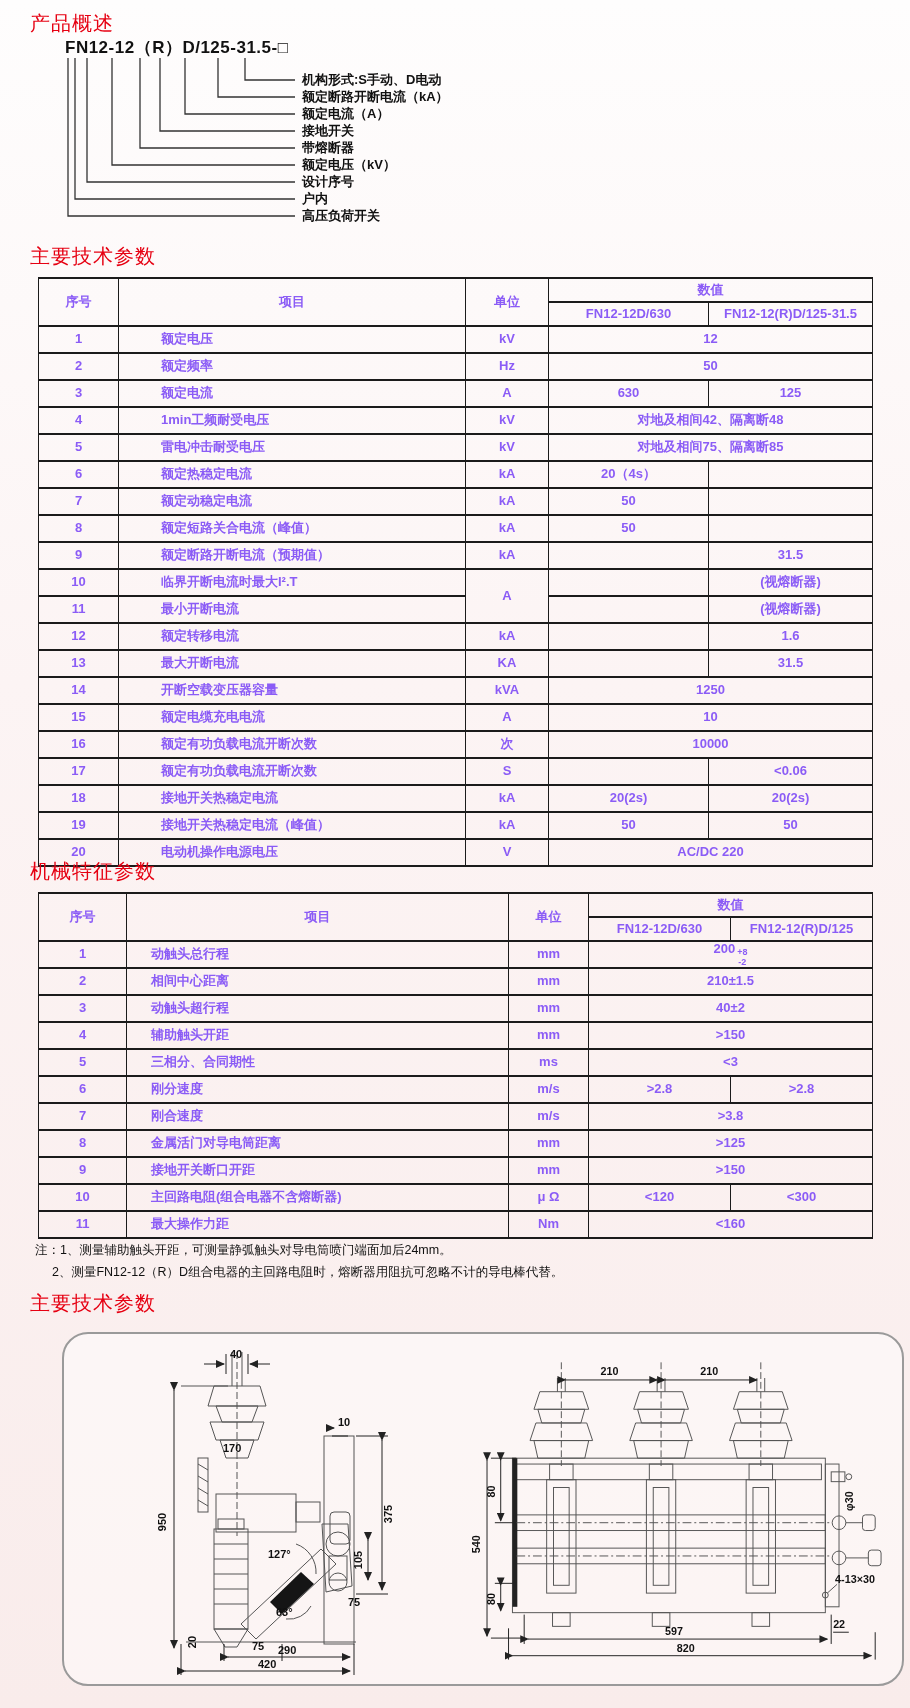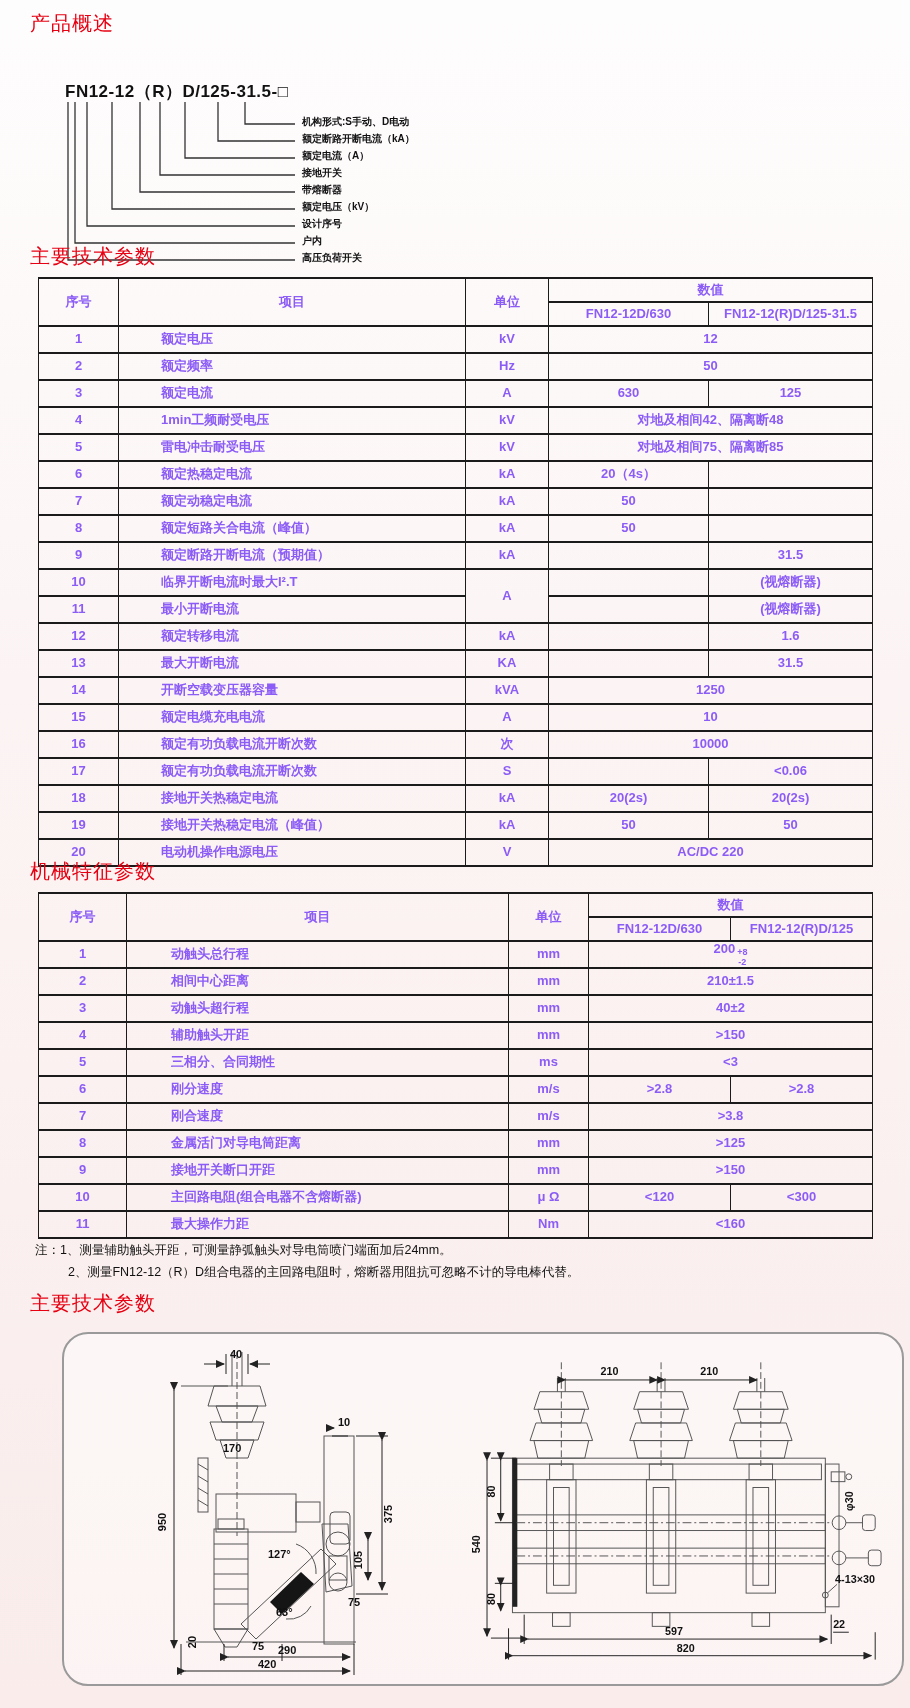--- a/index.html
+++ b/index.html
@@ -3,37 +3,37 @@
 <meta charset="utf-8">
 <style>
   html,body{margin:0;padding:0;}
   body{
     width:910px;height:1708px;position:relative;overflow:hidden;
     font-family:"Liberation Sans","DejaVu Sans",sans-serif;color:#111;
     background:linear-gradient(180deg,#fefdfd 0%,#fcf4f4 40%,#f9eceb 100%);
   }
   .sec-h{position:absolute;left:30px;font-size:20px;font-weight:normal;color:#e60012;letter-spacing:1px;}
   
-  #model-diagram{position:absolute;left:40px;top:36px;width:680px;height:200px;margin-top:44px;}
+  #model-diagram{position:absolute;left:40px;top:36px;width:680px;height:200px;}
   #model-code{position:absolute;left:25px;top:0;font-size:17px;font-weight:bold;letter-spacing:.5px;white-space:nowrap;}
-  .callout-label{position:absolute;left:262px;font-size:10px;font-weight:600;white-space:nowrap;transform:translateY(-9px);}
+  .callout-label{position:absolute;left:262px;font-size:13px;font-weight:600;white-space:nowrap;transform:translateY(-9px);}
   #model-lines{position:absolute;left:0;top:0;}
   
   table.tbl{border-collapse:collapse;table-layout:fixed;position:absolute;left:38px;width:834px;font-size:13px;font-weight:600;color:#8b5cf6;}
   .tbl th,.tbl td{border:1px solid #1b1b1b;border-top:2px solid #1b1b1b;border-bottom:2px solid #1b1b1b;
     padding:0 2px;height:25px;text-align:center;line-height:1.15;overflow:hidden;}
   .tbl th{font-weight:700;height:22px;}
   .tbl td.i{text-align:left;margin-top:15px;}
   #main-table td.i{padding-left:42px;}
-  #mech-table td.i{padding-left:44px;}
+  #mech-table td.i{padding-left:24px;}
   .updn{display:inline-flex;flex-direction:column;vertical-align:-2px;font-size:9px;line-height:1.05;margin-left:2px;}
   .updn i{font-style:normal;}
   
   #notes{position:absolute;left:35px;top:1240px;font-size:12.5px;font-weight:400;line-height:1.75;width:850px;}
-  #notes .n2{margin-left:33px;}
+  #notes .n2{margin-left:17px;}
   
   #panel{position:absolute;left:62px;top:1332px;width:838px;height:350px;border:2px solid #9a9a9a;border-radius:26px;background:rgba(255,255,255,.45);}
   svg text{font-family:"Liberation Sans","DejaVu Sans",sans-serif;font-size:11px;font-weight:600;fill:#111;}
   svg .geo{stroke:#555;fill:none;stroke-width:1;}
   svg .dim{stroke:#222;fill:none;stroke-width:1;}
   svg .cl{stroke:#555;stroke-width:1;stroke-dasharray:7 3;fill:none;}
   svg .dd{stroke:#555;stroke-width:1;stroke-dasharray:9 3 2 3;fill:none;}
 </style>
 </head>
 <body>

